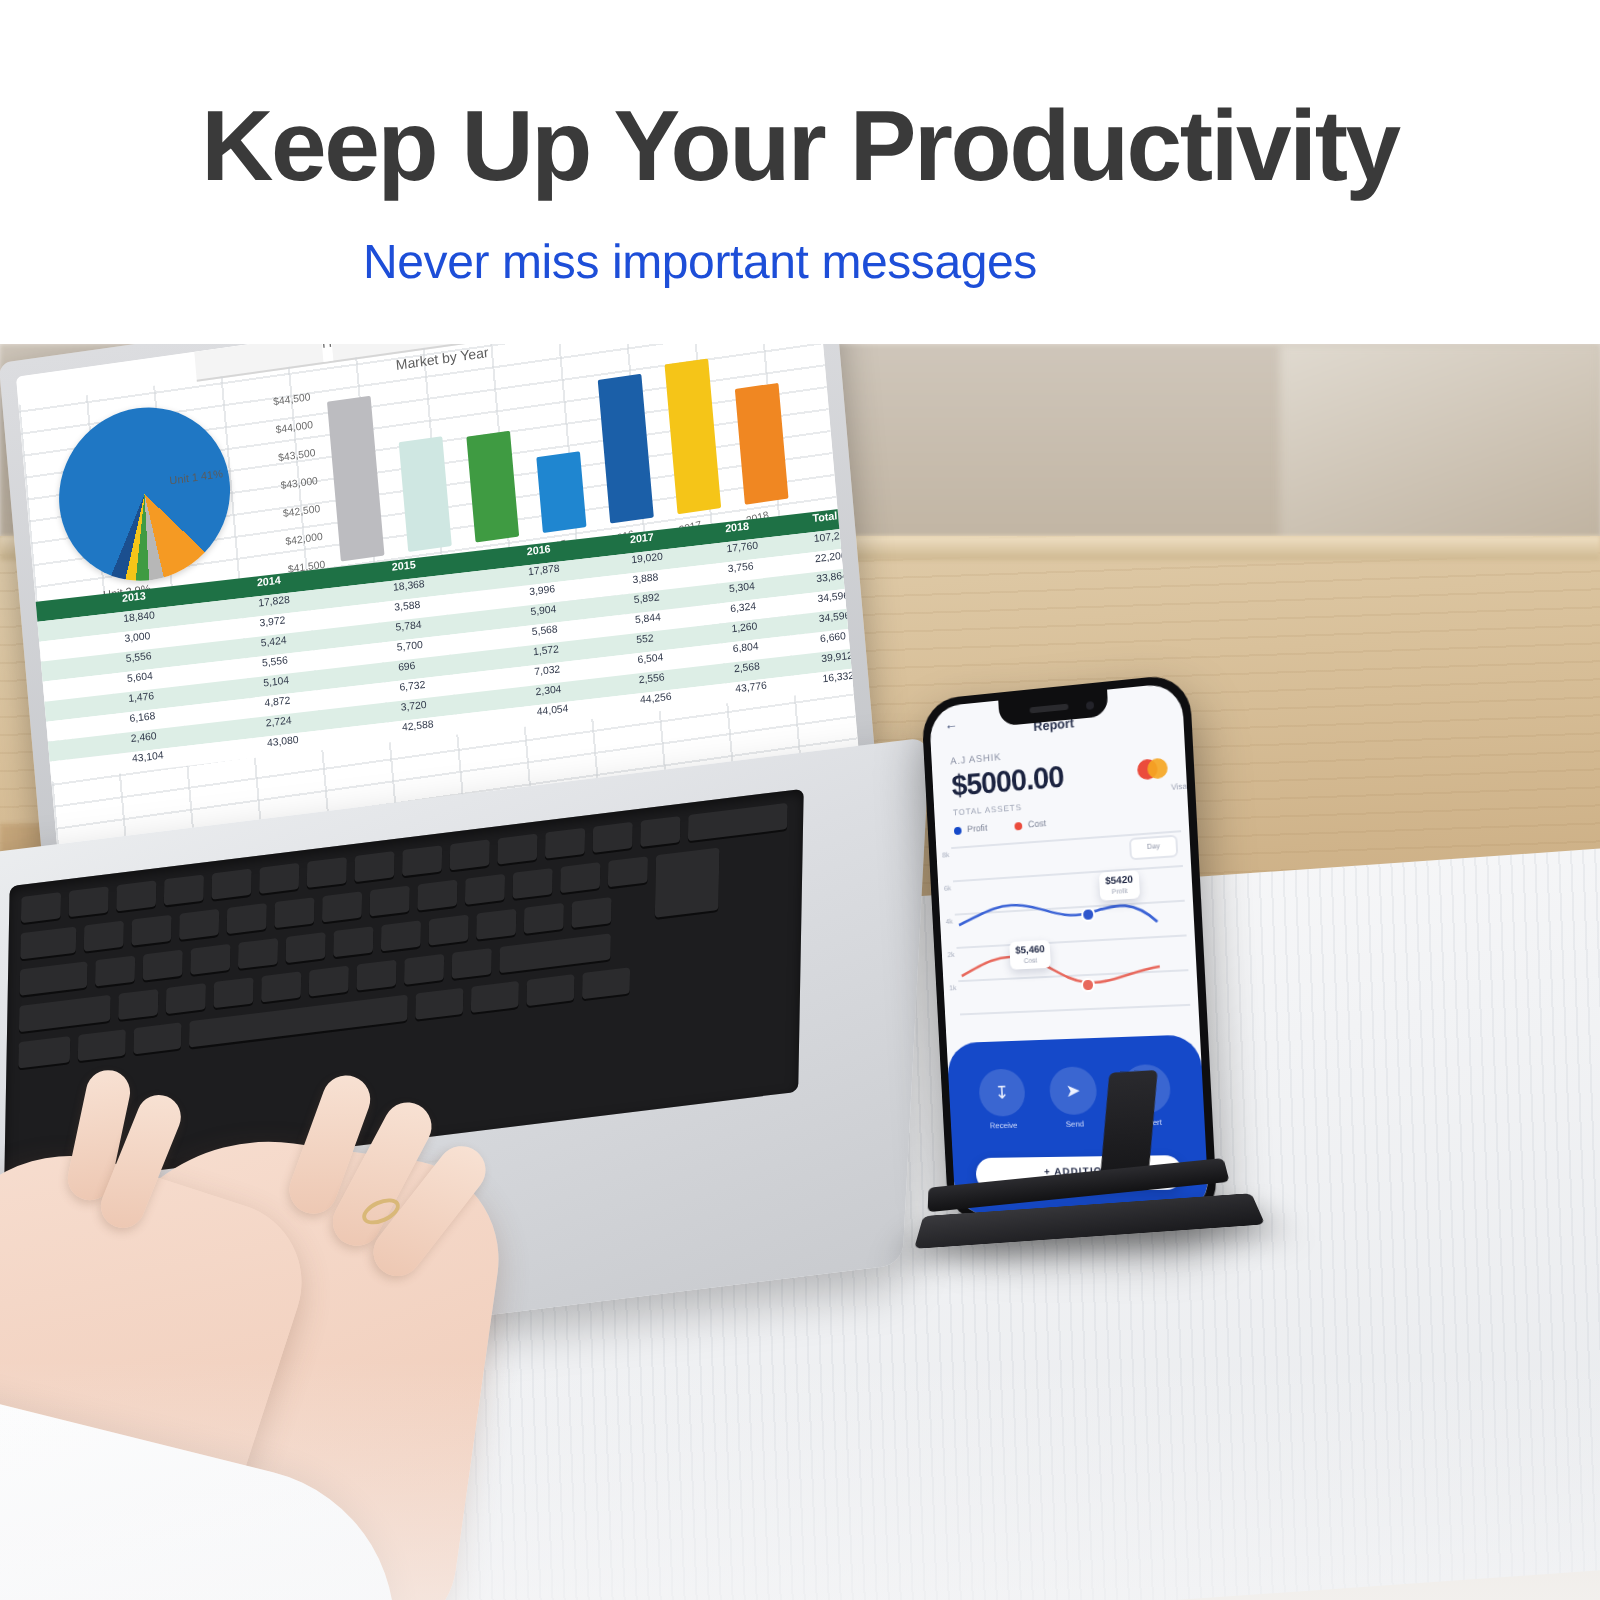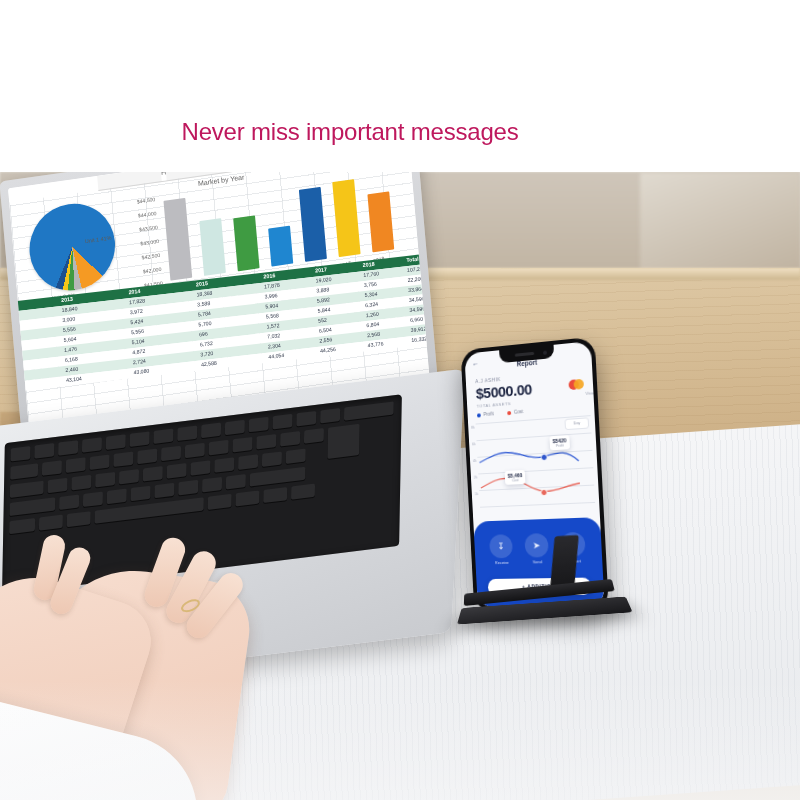--- a/index.html
+++ b/index.html
@@ -4,21 +4,21 @@
 <style>
   html,body{margin:0;padding:0;}
   body{width:800px;height:800px;background:#ffffff;font-family:"Liberation Sans",sans-serif;overflow:hidden;}
   .page{position:relative;width:800px;height:800px;background:#fff;overflow:hidden;}
 
   
   .header{position:absolute;left:0;top:0;width:800px;height:172px;background:#fff;z-index:40;}
   .headline{position:absolute;top:48px;left:0;width:800px;text-align:center;
     font-size:50px;font-weight:bold;color:#3a3a3a;letter-spacing:-1.2px;line-height:1;}
   .subhead{position:absolute;top:118px;left:0;width:700px;text-align:center;
-    font-size:24px;color:#be185d;letter-spacing:-0.2px;}
+    font-size:24px;color:#1d4ed8;letter-spacing:-0.2px;}
 
   
   .photo{position:absolute;left:0;top:172px;width:800px;height:628px;overflow:hidden;
     background:#e8e3dc;}
 
   
   .bg-wall{position:absolute;left:0;top:0;width:800px;height:160px;
     background:linear-gradient(180deg,#cfc6ba 0%,#c3b7a6 55%,#b8aa96 100%);filter:blur(1px);}
   .bg-right{position:absolute;left:640px;top:0;width:160px;height:150px;
     background:linear-gradient(160deg,#e0dad0,#b5a691);filter:blur(2px);}
@@ -199,20 +199,21 @@
   
   .blurbottom{position:absolute;left:0;bottom:0;width:800px;height:120px;
     background:linear-gradient(180deg,rgba(255,255,255,0),rgba(250,250,251,.55));}
 </style>
 </head>
 <body>
 
 <div class="page">
 
   <div class="header">
+    <div class="headline">Keep Up Your Productivity</div>
     <div class="subhead">Never miss important messages</div>
   </div>
 
   <div class="photo">
 
     <div class="bg-wall"></div>
     <div class="bg-right"></div>
 
     <div class="desk">
       <div class="desk-grain"></div>

